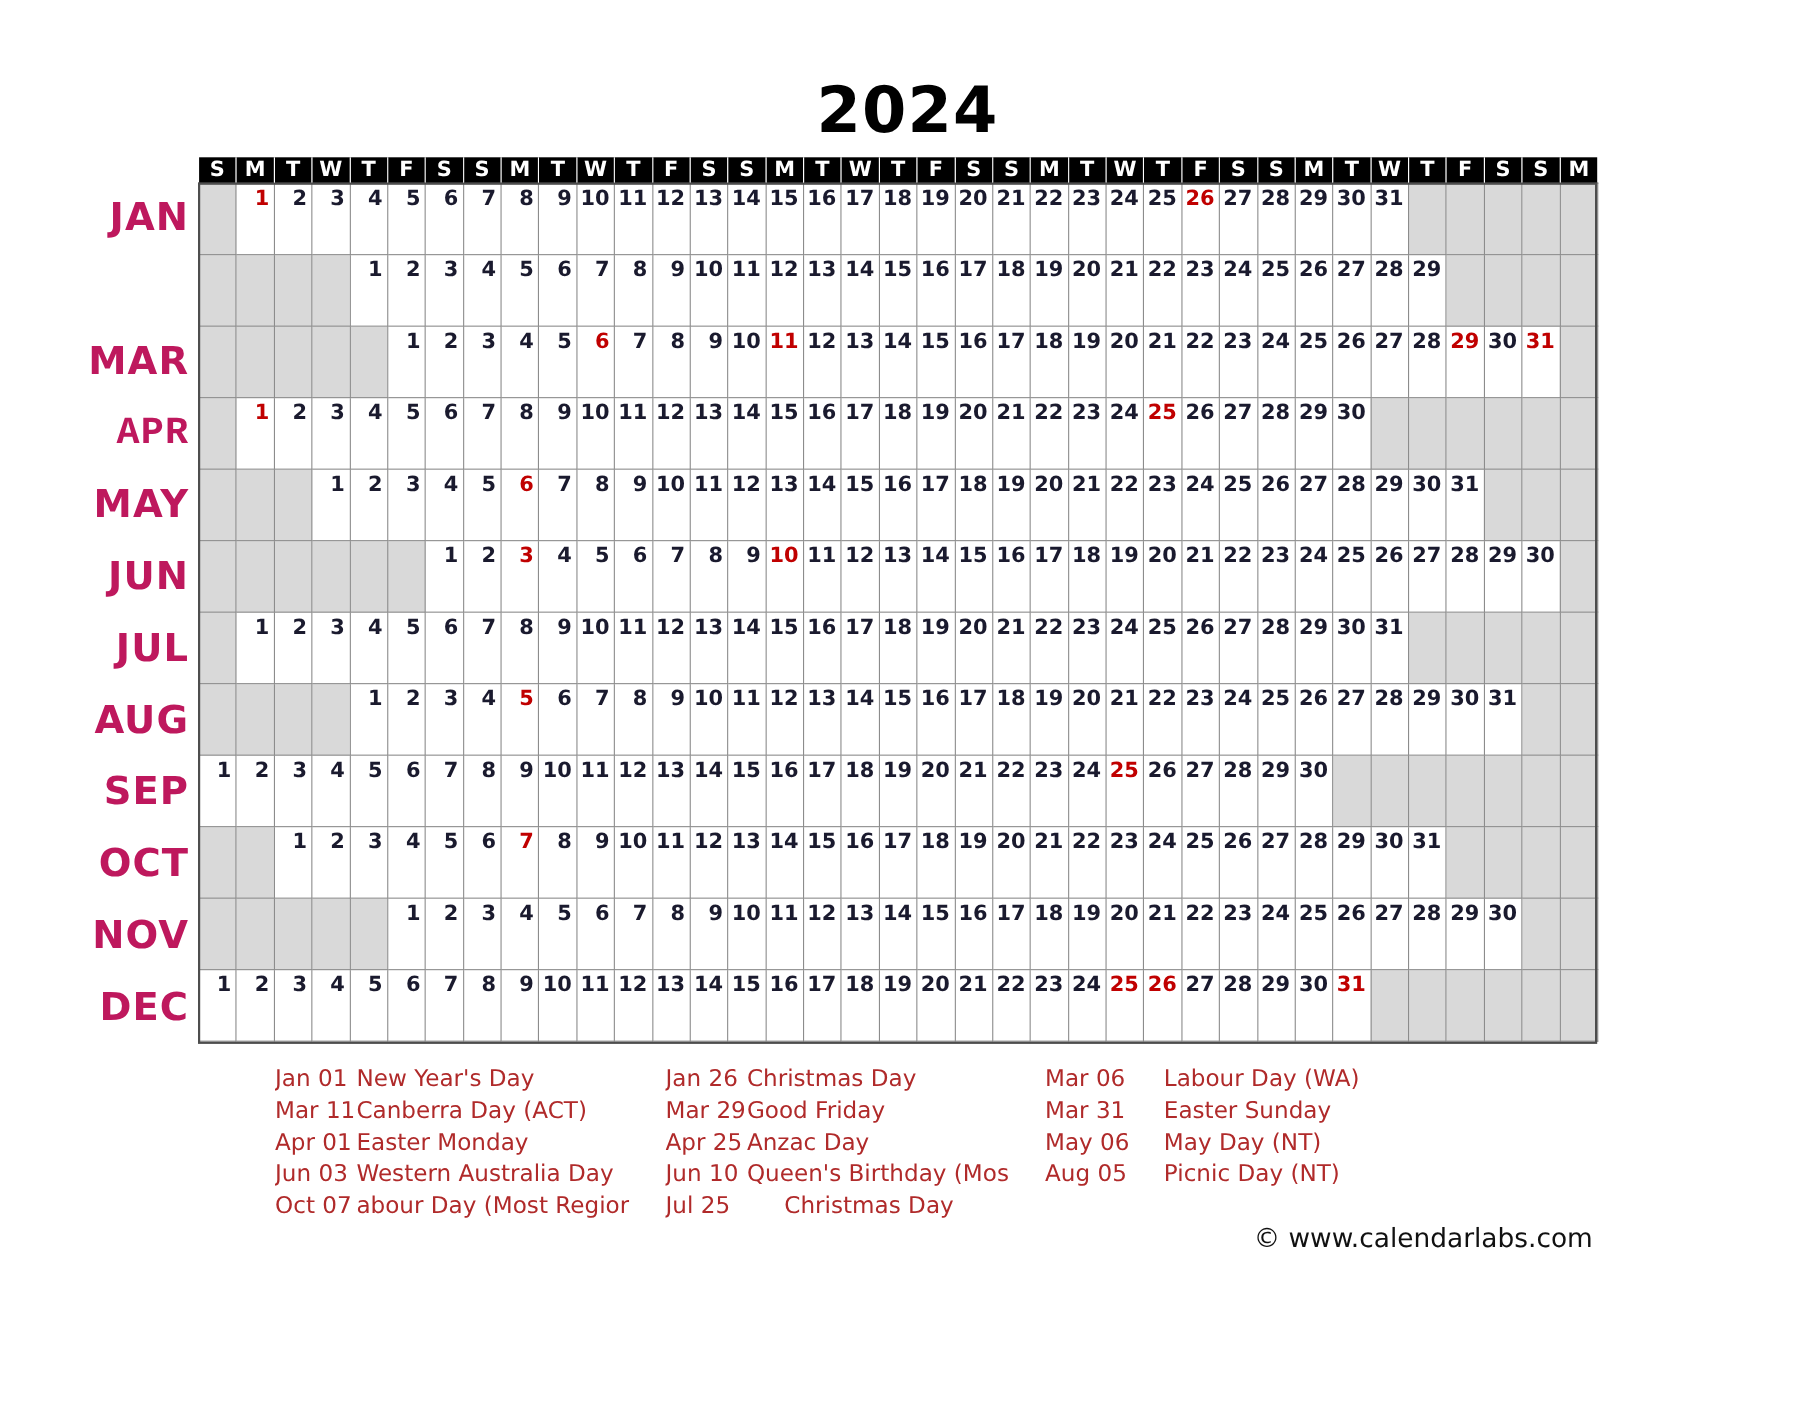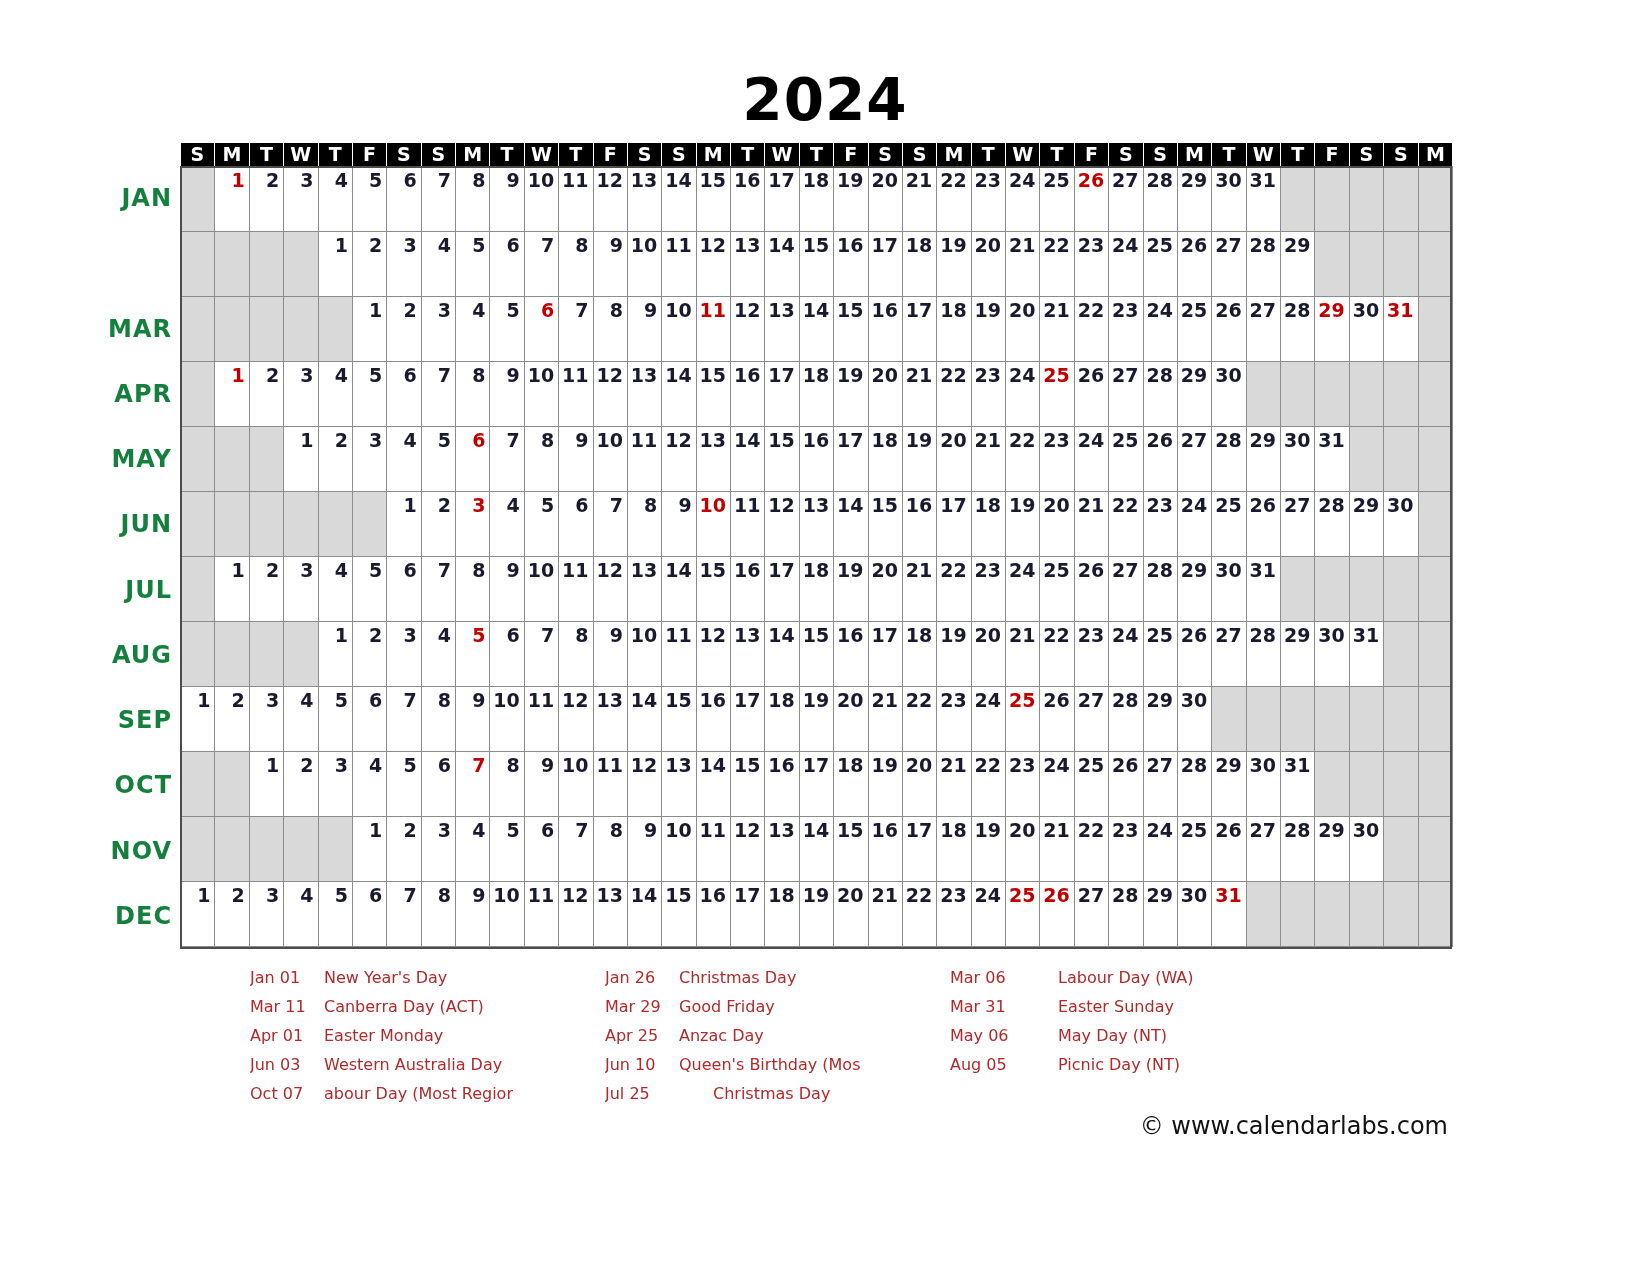--- a/index.html
+++ b/index.html
@@ -77,24 +77,24 @@
     height: 780px;
   }
   .monthlabel {
     position: absolute;
     left: 0;
     width: 172px;
     height: 65px;
     line-height: 65px;
     text-align: right;
     font-family: "DejaVu Sans", sans-serif;
-    font-size: 24px;
+    font-size: 35px;
     font-weight: 700;
     letter-spacing: 1px;
-    color: #15803d;
+    color: #be185d;
   }
 
   tbody td {
     height: 65px;
     padding: 0 4px 0 0;
     margin: 0;
     border: 1px solid #8c8c8c;
     vertical-align: top;
     text-align: right;
     font-family: "DejaVu Sans", sans-serif;
@@ -135,21 +135,21 @@
     display: grid;
     grid-template-columns: 355px 345px 340px;
     grid-auto-rows: 29px;
     column-gap: 0px;
     margin-left: 70px;
   }
   .legend-item {
     display: flex;
     align-items: baseline;
     font-family: "DejaVu Sans", sans-serif;
-    font-size: 16px;
+    font-size: 21px;
     color: #b02a2a;
     white-space: nowrap;
     overflow: hidden;
   }
   .legend-date {
     display: inline-block;
     min-width: 74px;
     flex: 0 0 auto;
   }
   .legend-name {
@@ -171,21 +171,21 @@
 </head>
 <body>
 
 <div class="page">
 
   <div class="title">2024</div>
 
   <div class="monthlabels">
       <div class="monthlabel" style="top: 0px;">JAN</div>
       <div class="monthlabel" style="top: 130.5px;">MAR</div>
-      <div class="monthlabel" style="top: 195.75px;">APR</div>
+      <div class="monthlabel" style="top: 195.75px; font-family: Liberation Mono, monospace;">APR</div>
       <div class="monthlabel" style="top: 261px;">MAY</div>
       <div class="monthlabel" style="top: 326.25px;">JUN</div>
       <div class="monthlabel" style="top: 391.5px;">JUL</div>
       <div class="monthlabel" style="top: 456.75px;">AUG</div>
       <div class="monthlabel" style="top: 522px;">SEP</div>
       <div class="monthlabel" style="top: 587.25px;">OCT</div>
       <div class="monthlabel" style="top: 652.5px;">NOV</div>
       <div class="monthlabel" style="top: 717.75px;">DEC</div>
     </div>
 

